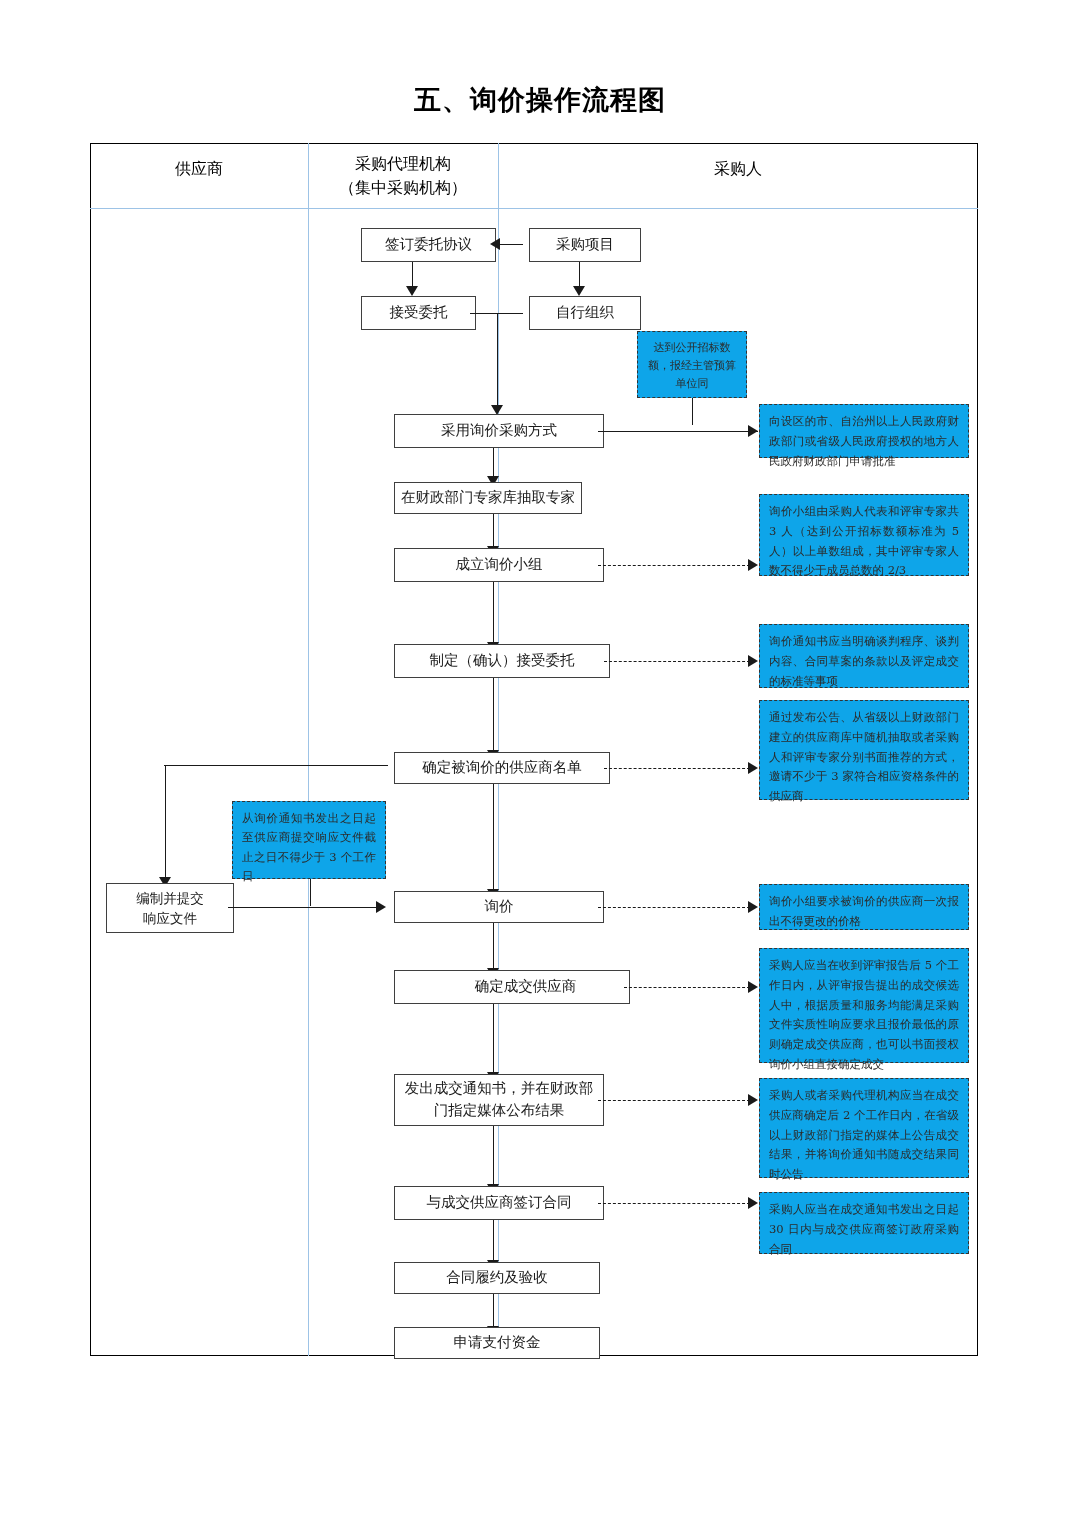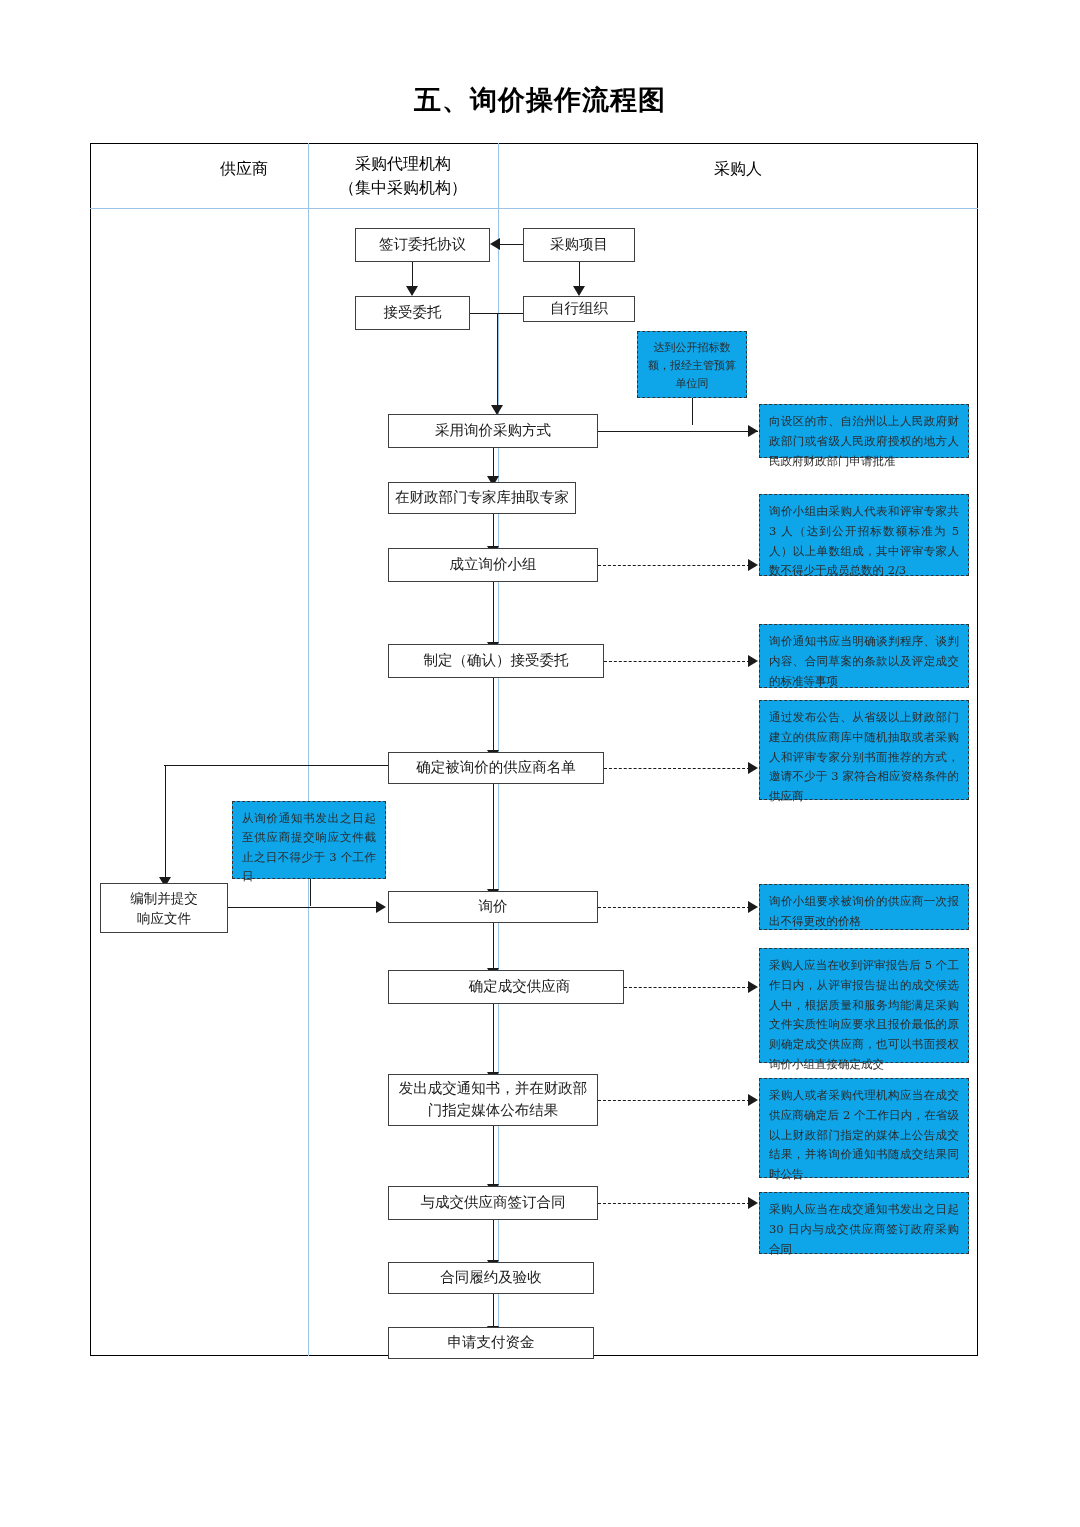--- a/index.html
+++ b/index.html
@@ -58,39 +58,40 @@
     border-top: 1.2px solid #9dc3e6;
   }
   .lane-head {
     position: absolute;
     font-family: "DejaVu Serif", "Liberation Serif", serif;
     font-size: 16px;
     color: #000;
     text-align: center;
     line-height: 1.5;
   }
-  .lane-head.h1 { left: 90px; top: 157px; width: 218px; padding-left: 45px; }
+  .lane-head.h1 { left: 90px; top: 157px; width: 218px; }
   .lane-head.h2 { left: 308px; top: 152px; width: 190px; }
   .lane-head.h3 { left: 498px; top: 157px; width: 480px; }
 
   
   .box {
     position: absolute;
     box-sizing: border-box;
     border: 1.3px solid #3f3f3f;
     background: #ffffff;
     font-family: "DejaVu Serif", "Liberation Serif", serif;
     font-size: 14.5px;
     color: #1a1a1a;
     display: flex;
     align-items: center;
     justify-content: center;
     text-align: center;
     line-height: 1.5;
     padding: 2px 4px;
+    margin-left: 6px;
   }
   .box.small { font-size: 13.5px; }
 
   
   .note {
     position: absolute;
     box-sizing: border-box;
     border: 1.3px dashed #333;
     background: #0ea5e9;
     font-family: "DejaVu Serif", "Liberation Serif", serif;
@@ -164,21 +165,21 @@
 
   <div class="box" style="left:355px; top:228px; width:135px; height:34px;">签订委托协议</div>
 
   <div class="box" style="left:523px; top:228px; width:112px; height:34px;">采购项目</div>
 
   <div class="hline" style="left:500px; top:244px; width:23px;"></div>
   <div class="arrow-left" style="left:490px; top:238px;"></div>
 
   <div class="box" style="left:355px; top:296px; width:115px; height:34px;">接受委托</div>
 
-  <div class="box" style="left:523px; top:296px; width:112px; height:26px;">自行组织</div>
+  <div class="box" style="left:523px; top:296px; width:112px; height:34px;">自行组织</div>
 
   <div class="vline" style="left:412px; top:262px; height:24px;"></div>
   <div class="arrow-down" style="left:406px; top:286px;"></div>
 
   <div class="vline" style="left:579px; top:262px; height:24px;"></div>
   <div class="arrow-down" style="left:573px; top:286px;"></div>
 
   <div class="hline thin" style="left:470px; top:313px; width:53px;"></div>
   <div class="vline thin" style="left:497px; top:313px; height:22px;"></div>
 

